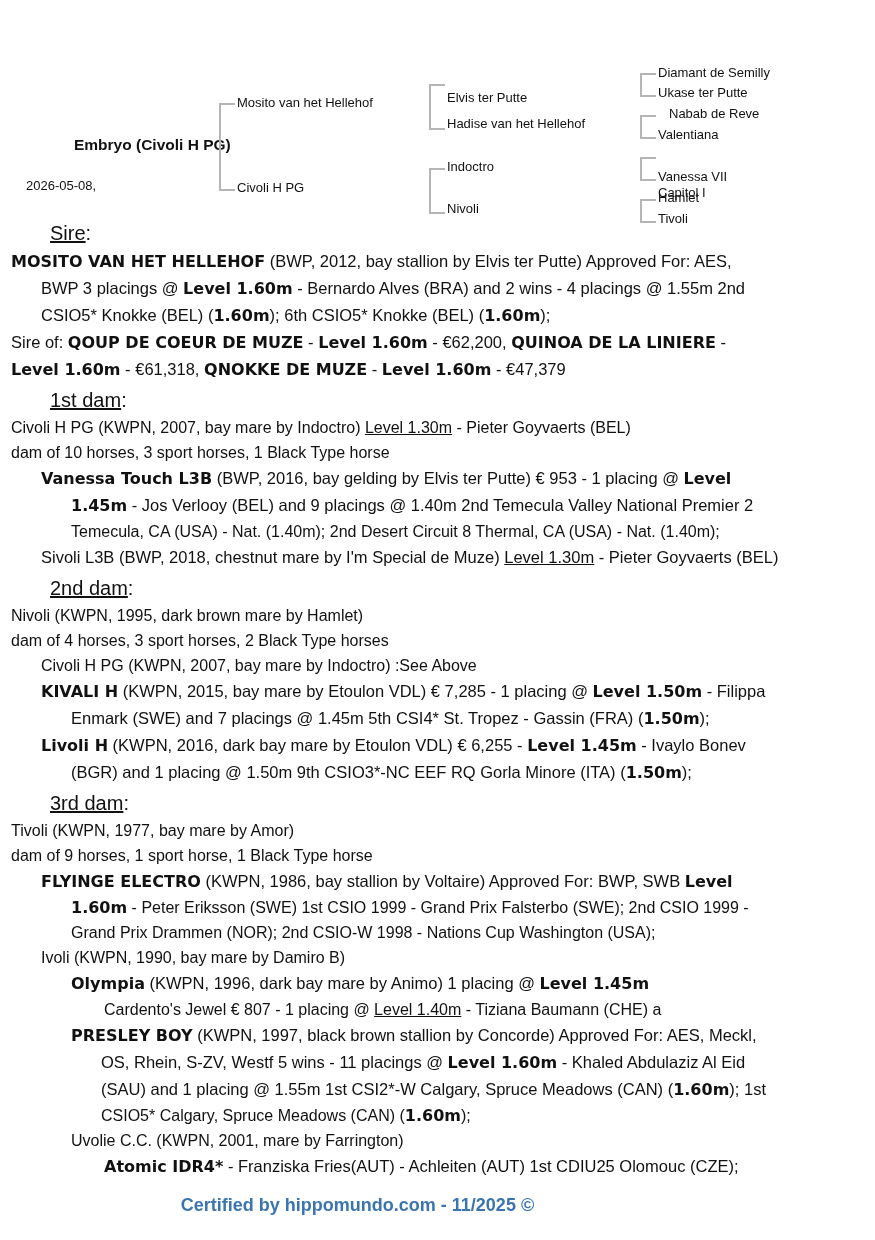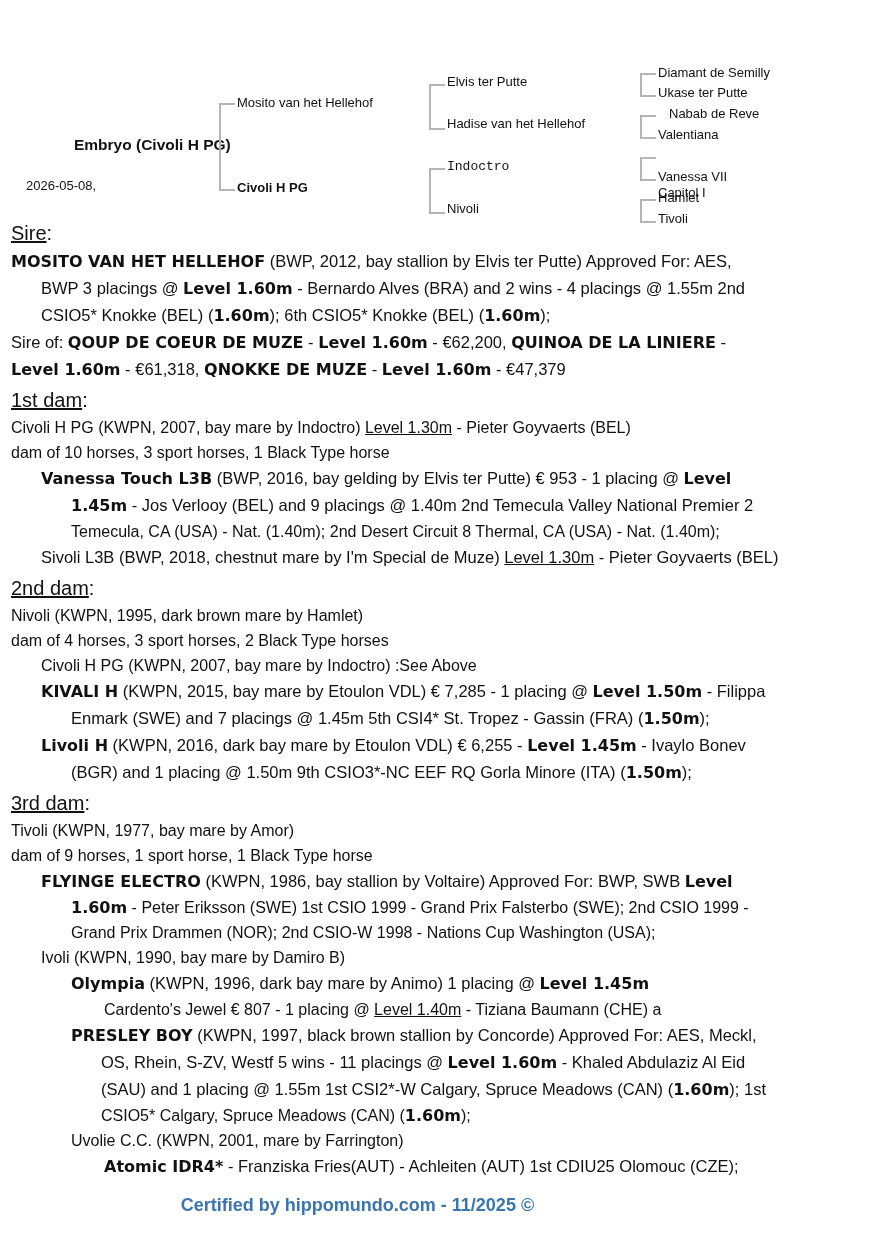--- a/index.html
+++ b/index.html
@@ -7,46 +7,46 @@
     width: 875px; height: 1240px; position: relative; overflow: hidden;
     font-family: "Liberation Sans", sans-serif; color: #111111;
   }
   .ped { position: absolute; left: 0; top: 0; width: 875px; height: 230px; }
   .ped .t { position: absolute; font-size: 13px; white-space: nowrap; color: #111; }
   .ped .subject { position: absolute; left: 26px; top: 136px; font-size: 15.5px; font-weight: bold; white-space: nowrap; margin-left: 48px; }
   .ped .date { position: absolute; left: 26px; top: 178px; font-size: 13px; white-space: nowrap; }
   .br { position: absolute; border: 2px solid #b5b5b5; border-right: none; }
   .body { position: absolute; left: 11px; top: 216px; width: 860px; font-size: 16.5px; line-height: 27px; }
   .sec { font-size: 20px; line-height: 30px; margin-top: 2px; }
-  .sec u { text-decoration: underline; }
+  .sec u { text-decoration: underline; margin-left: 39px; }
   .ln { white-space: nowrap; }
   .b { font-family: "DejaVu Sans", sans-serif; font-weight: bold; font-size: 16px; }
   .u { text-decoration: underline; }
   .i1 { padding-left: 30px; }
   .i2 { padding-left: 60px; }
   .i3 { padding-left: 93px; }
   .footer { position: absolute; left: 0; width: 715px; top: 1195px; text-align: center; color: #3a75b0; font-weight: bold; font-size: 18px; }
   .small { font-size: 16px; line-height: 25px; }
 </style>
 </head>
 <body>
 
 <div class="ped">
   <div class="subject">Embryo (Civoli H PG)</div>
   <div class="date">2026-05-08,</div>
 
   <div class="br" style="left:219px; top:103px; width:14px; height:84px;"></div>
   <div class="t" style="left:237px; top:95px;">Mosito van het Hellehof</div>
-  <div class="t" style="left:237px; top:180px;font-weight:bold;">Civoli H PG</div>
+  <div class="t" style="left:237px; top:180px;">Civoli H PG</div>
 
   <div class="br" style="left:429px; top:84px; width:14px; height:42px;"></div>
-  <div class="t" style="left:447px; top:74px;">Elvis ter Putte</div>
+  <div class="t" style="left:447px; top:90px;">Elvis ter Putte</div>
   <div class="t" style="left:447px; top:116px;">Hadise van het Hellehof</div>
   <div class="br" style="left:429px; top:168px; width:14px; height:42px;"></div>
-  <div class="t" style="left:447px; top:159px;font-family:Liberation Mono, monospace;">Indoctro</div>
+  <div class="t" style="left:447px; top:159px;">Indoctro</div>
   <div class="t" style="left:447px; top:201px;">Nivoli</div>
 
   <div class="br" style="left:640px; top:73px; width:14px; height:20px;"></div>
   <div class="t" style="left:658px; top:65px;">Diamant de Semilly</div>
   <div class="t" style="left:658px; top:85px;">Ukase ter Putte</div>
   <div class="br" style="left:640px; top:115px; width:14px; height:20px;"></div>
   <div class="t" style="left:658px; top:106px;margin-left:11px;">Nabab de Reve</div>
   <div class="t" style="left:658px; top:127px;">Valentiana</div>
   <div class="br" style="left:640px; top:157px; width:14px; height:20px;"></div>
   <div class="t" style="left:658px; top:148px;margin-top:37px;">Capitol I</div>

